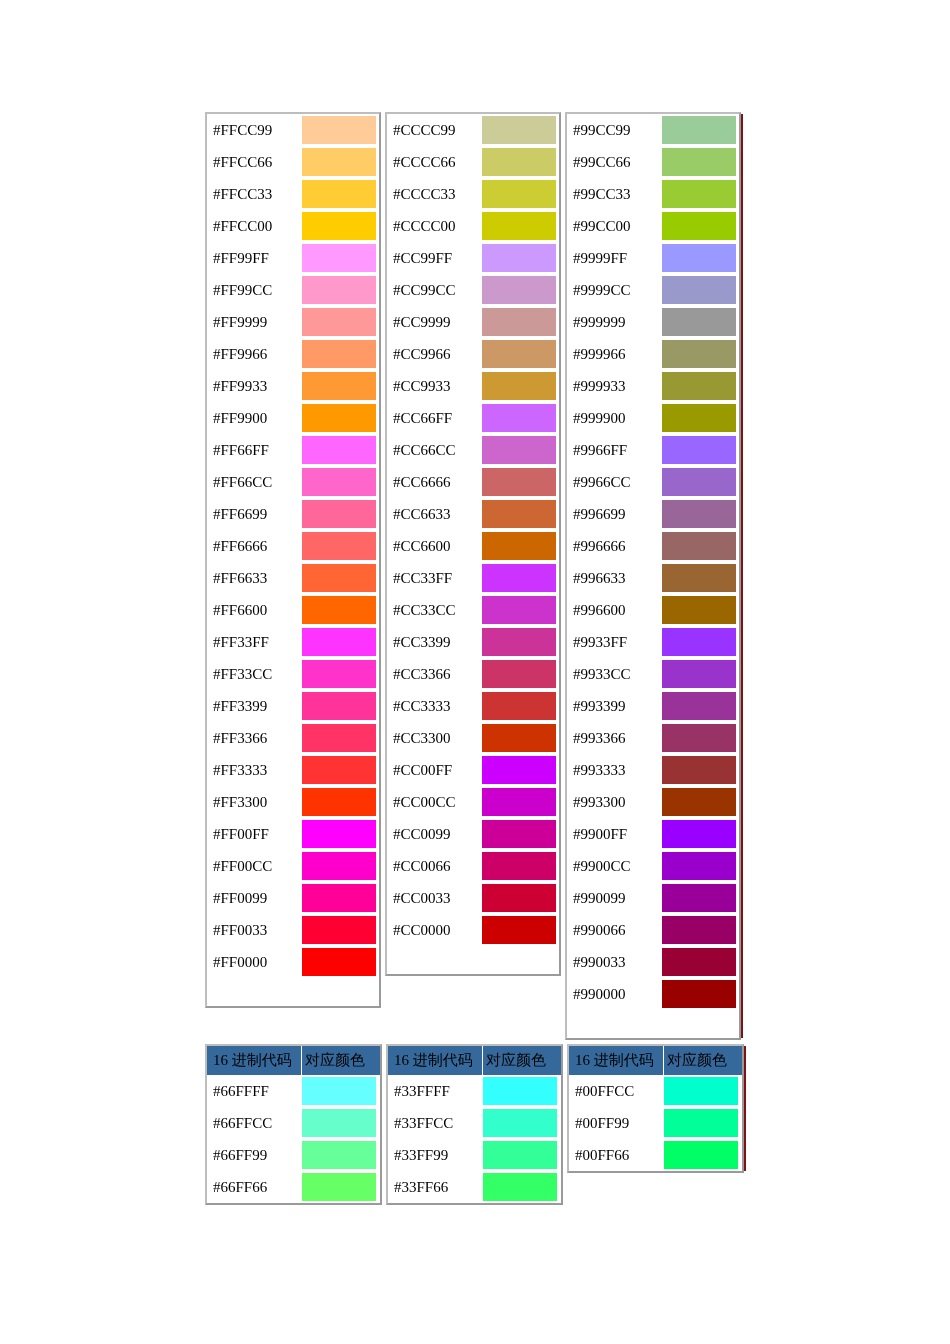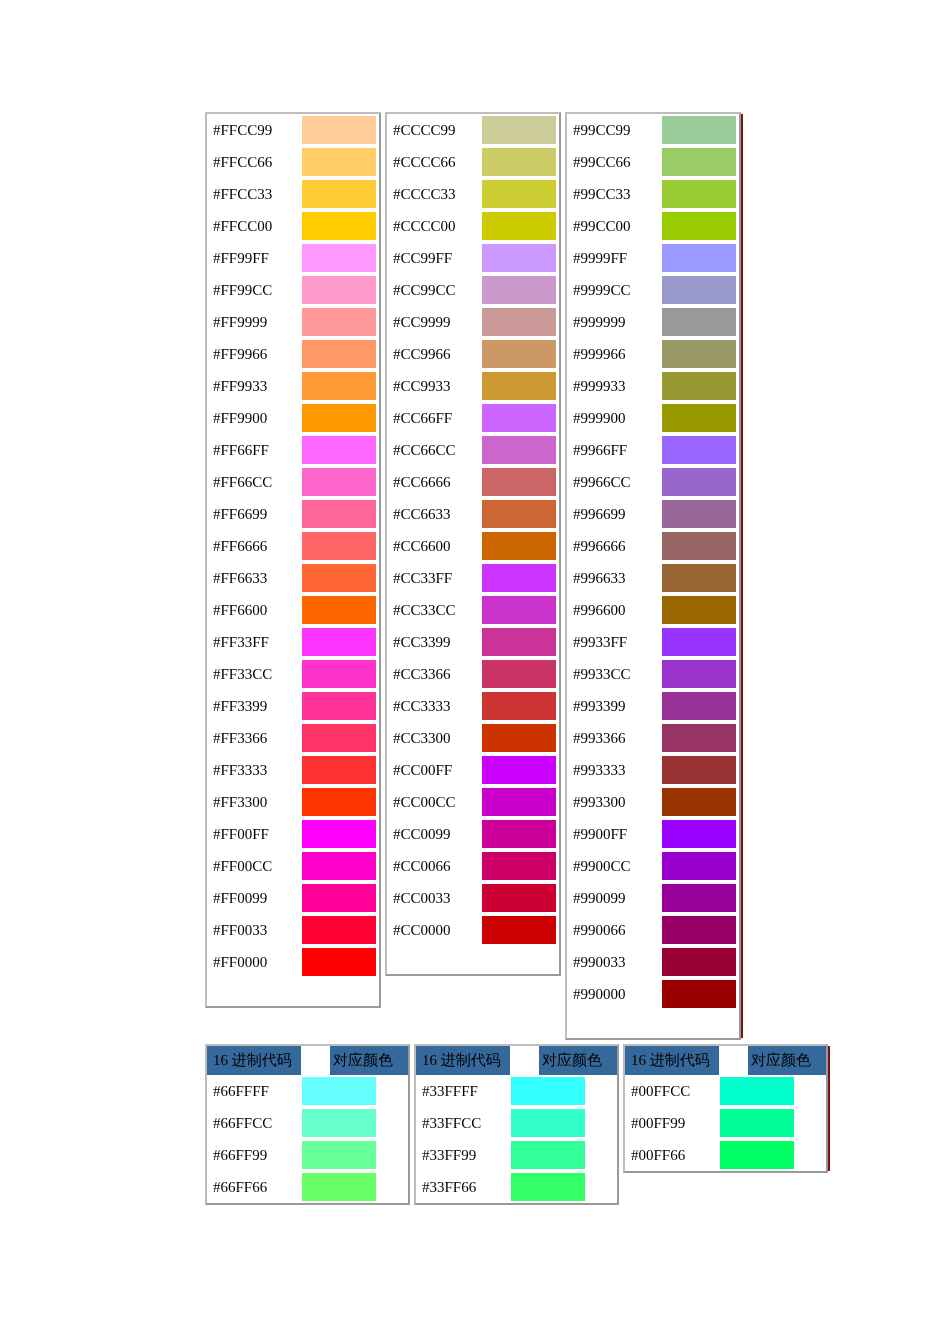--- a/index.html
+++ b/index.html
@@ -92,21 +92,20 @@
     flex: 1 1 auto;
     display: block;
   }
 
   
   .hrow {
     display: flex;
     flex-direction: row;
     height: 29px;
     align-items: stretch;
-    gap: 28px;
   }
   .hcell {
     display: flex;
     align-items: center;
     justify-content: flex-start;
     font-size: 15px;
     color: #000000;
     background: #36699b;
     box-sizing: border-box;
     white-space: nowrap;

